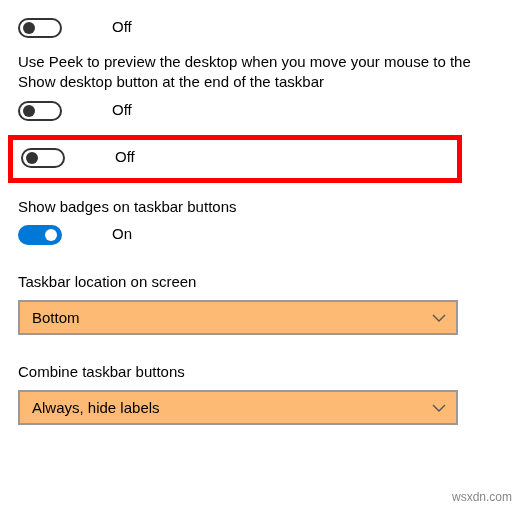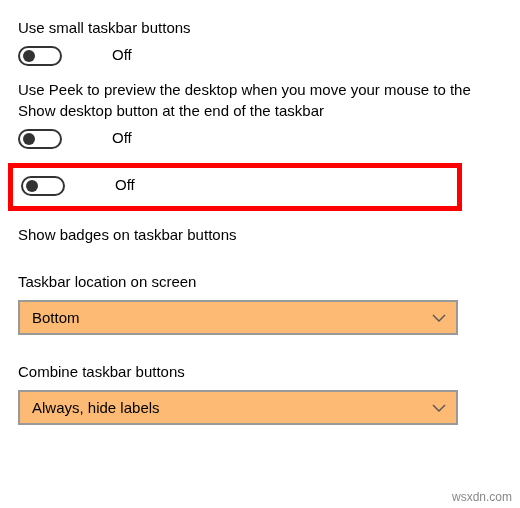--- a/index.html
+++ b/index.html
@@ -91,21 +91,20 @@
     }
     svg.chev-svg {
       width: 14px;
       height: 10px;
     }
   </style>
 </head>
 <body>
 
 <div class="setting-block">
-  <div class="setting-label">Use small taskbar buttons</div>
   <div class="toggle-row">
     <div class="toggle">
         <div class="knob"></div>
       </div>
     <span class="toggle-state">Off</span>
   </div>
 </div>
 
 <div class="setting-block">
   <div class="setting-label">Use Peek to preview the desktop when you move your mouse to the Show desktop button at the end of the taskbar</div>
@@ -123,20 +122,26 @@
       <div class="toggle">
           <div class="knob"></div>
         </div>
       <span class="toggle-state">Off</span>
     </div>
   </div>
 </div>
 
 <div class="setting-block">
   <div class="setting-label">Show badges on taskbar buttons</div>
+  <div class="toggle-row">
+    <div class="toggle on">
+        <div class="knob"></div>
+      </div>
+    <span class="toggle-state">On</span>
+  </div>
 </div>
 
 <div class="section-label">Taskbar location on screen</div>
 <div class="dropdown">
   <span>Bottom</span>
   <span class="chev">
     <svg class="chev-svg" viewBox="0 0 14 10">
         <path d="M1 2 L7 8 L13 2" stroke="#555" stroke-width="1.4" fill="none"></path>
       </svg>
   </span>

